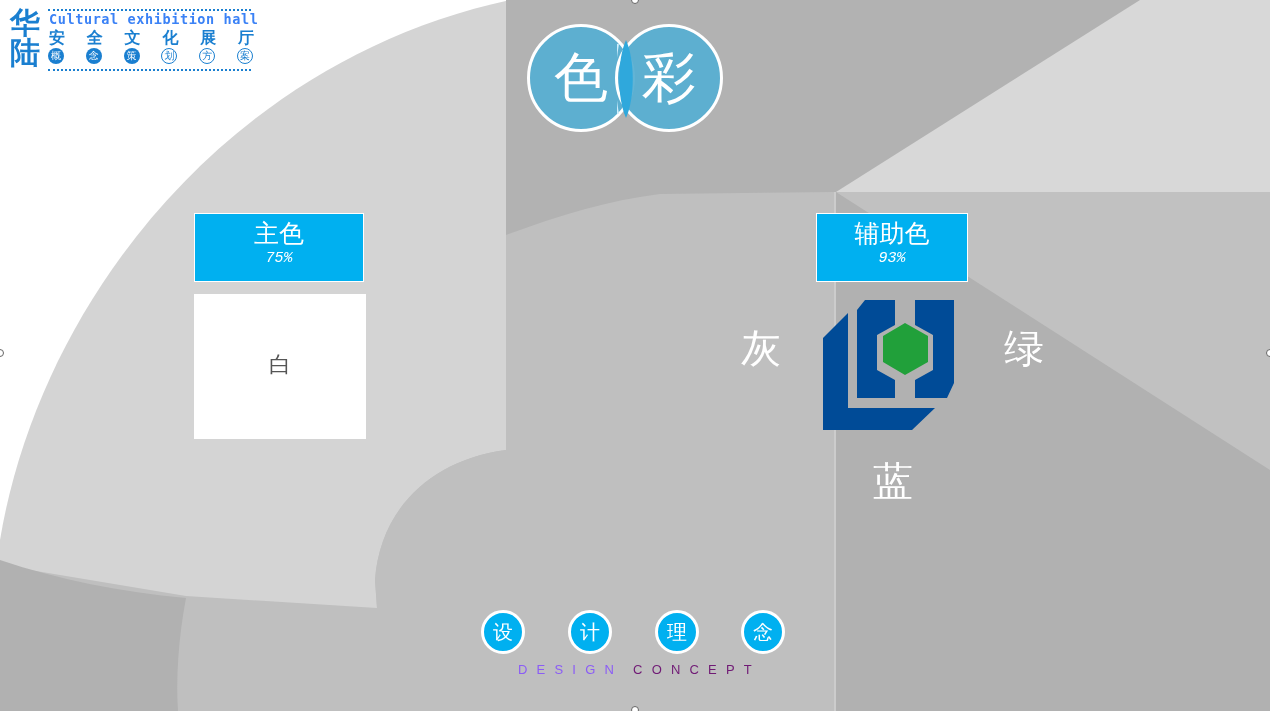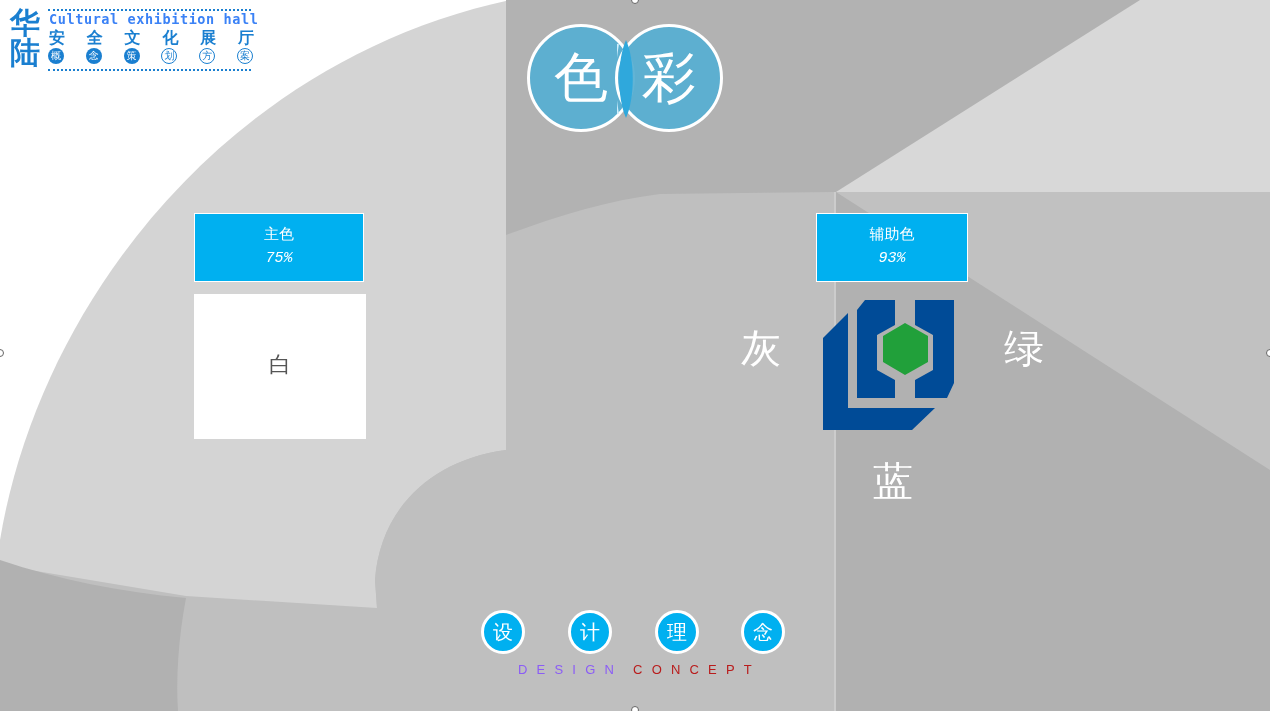--- a/index.html
+++ b/index.html
@@ -13,34 +13,34 @@
   .logo-cn { position: absolute; left: 39px; top: 20px; display: flex; gap: 0; width: 205px; justify-content: space-between; font-weight: bold; font-size: 16px; color: #1a7fd0; }
   .logo-circ { position: absolute; left: 38px; top: 40px; display: flex; width: 205px; justify-content: space-between; }
   .logo-circ span { width: 16px; height: 16px; border-radius: 50%; font-size: 10px; line-height: 16px; text-align: center; box-sizing: border-box; }
   .logo-circ .filled { background: #1a7fd0; color: #ffffff; }
   .logo-circ .outline { border: 1px solid #1a7fd0; color: #1a7fd0; line-height: 14px; }
 
   .title-circle { position: absolute; width: 102px; height: 102px; border-radius: 50%; border: 3px solid #ffffff; background: rgba(86,174,210,0.93); color: #ffffff; font-family: "DejaVu Serif", serif; font-size: 54px; line-height: 102px; text-align: center; }
   .title-overlap { position: absolute; left: 617px; top: 40px; width: 18px; height: 78px; }
 
   .label-box { position: absolute; width: 170px; height: 69px; background: #00b0f0; border: 1px solid #ffffff; box-sizing: border-box; color: #ffffff; text-align: center; }
-  .label-box .cn { display: block; font-size: 15px; line-height: 24px; padding-top: 8px; font-family: "DejaVu Sans", sans-serif; }
+  .label-box .cn { display: block; font-size: 25px; line-height: 24px; padding-top: 8px; font-family: "DejaVu Sans", sans-serif; }
   .label-box .pct { display: block; font-size: 15px; font-style: italic; line-height: 26px; font-family: Liberation Mono, monospace; }
 
   .white-swatch { position: absolute; left: 194px; top: 294px; width: 172px; height: 145px; background: #ffffff; }
   .white-swatch span { position: absolute; left: 0; right: 0; top: 56px; text-align: center; font-size: 22px; color: #555555; font-family: "DejaVu Serif", serif; }
 
   .color-word { position: absolute; font-family: "DejaVu Serif", serif; font-size: 40px; color: #ffffff; line-height: 40px; }
 
   .brand-logo { position: absolute; left: 815px; top: 290px; width: 150px; height: 150px; }
 
   .concept-circle { position: absolute; top: 610px; width: 38px; height: 38px; border-radius: 50%; background: #00b0f0; border: 3px solid #ffffff; color: #ffffff; font-size: 20px; line-height: 38px; text-align: center; font-family: "DejaVu Serif", serif; }
   .concept-text { position: absolute; top: 662px; left: 518px; font-family: "Liberation Sans", sans-serif; font-size: 13px; letter-spacing: 9.2px; white-space: nowrap; }
   .concept-text .w1 { color: #8b5cf6; }
-  .concept-text .w2 { color: #b91c1c; margin-left: 10px; }
+  .concept-text .w2 { color: #701a75; margin-left: 10px; }
 
   .handle { position: absolute; width: 8px; height: 8px; border-radius: 50%; background: #ffffff; border: 1px solid #666666; box-sizing: border-box; }
 </style>
 </head>
 <body>
 
 <svg class="bg" viewBox="0 0 1270 711" xmlns="http://www.w3.org/2000/svg">
   <rect x="0" y="0" width="1270" height="711" fill="#ffffff"></rect>
 
   <path d="M0,540 C40,300 230,60 510,0 L510,711 L0,711 Z" fill="#d4d4d4"></path>

